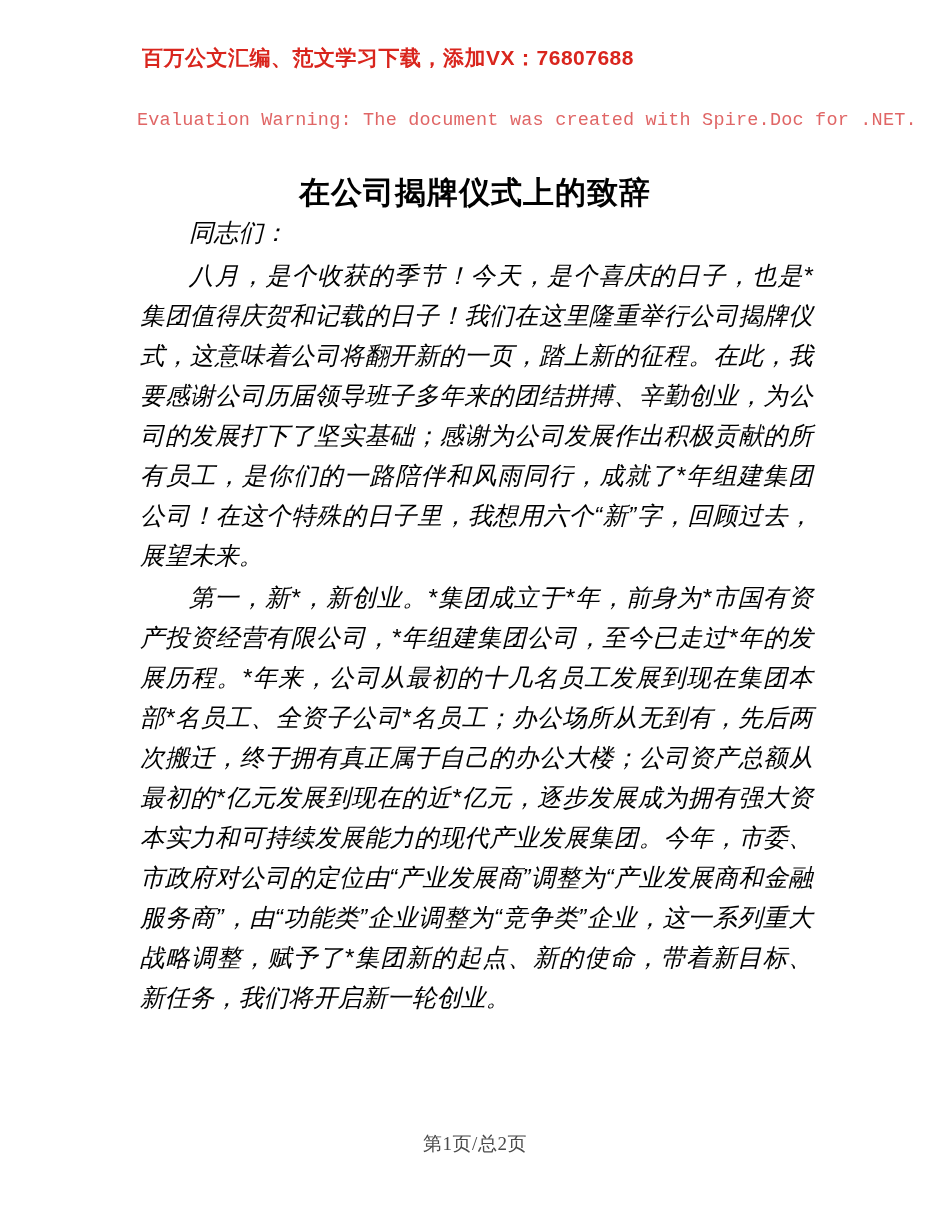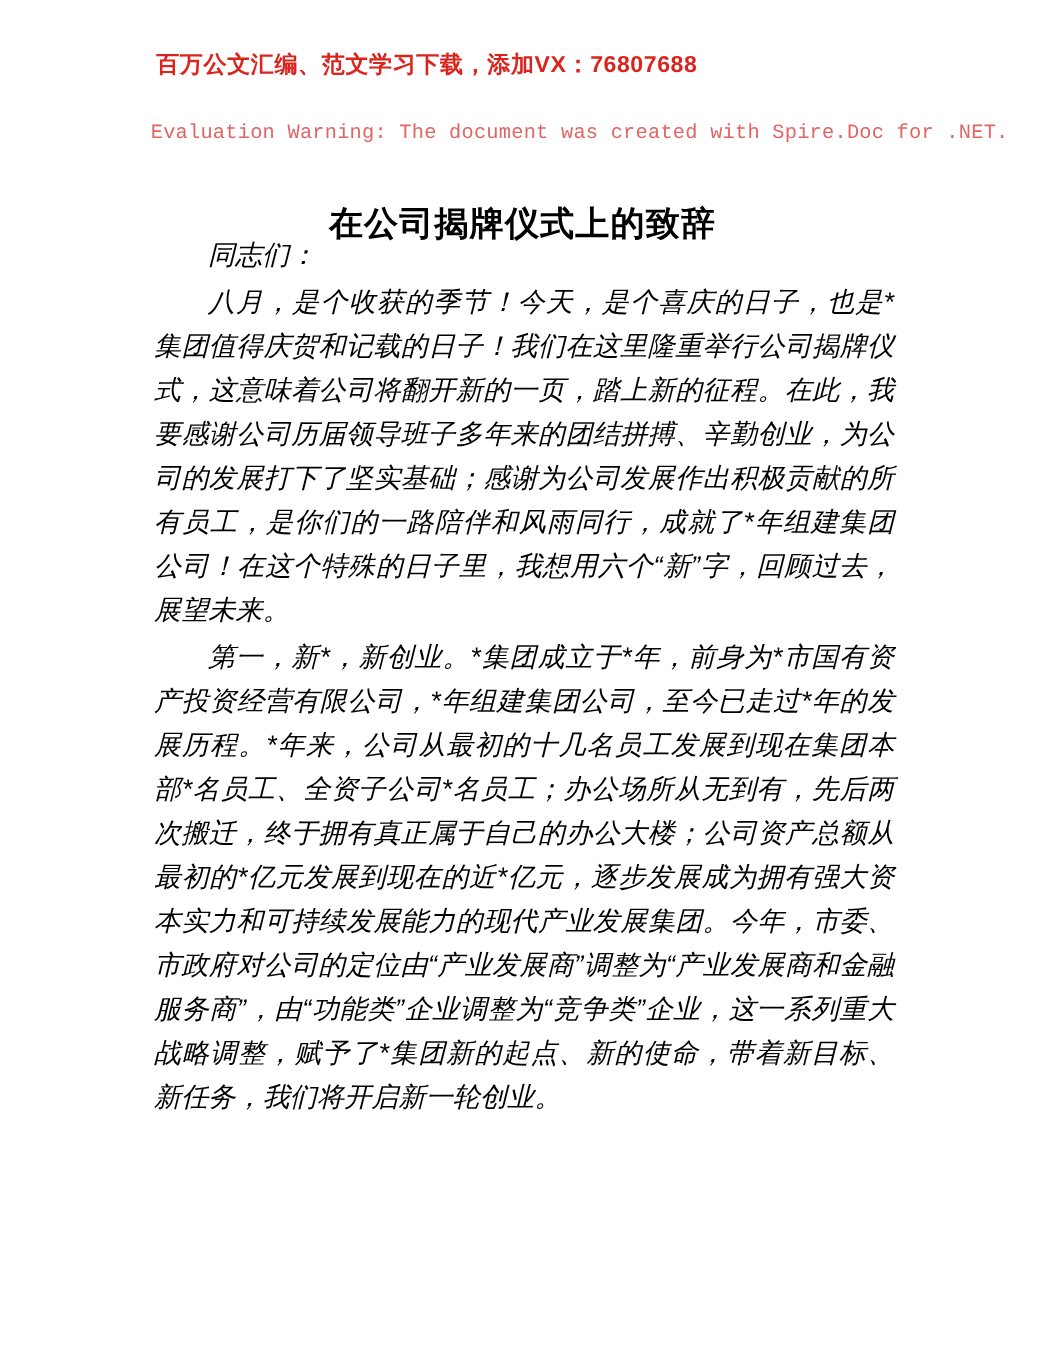--- a/index.html
+++ b/index.html
@@ -40,21 +40,21 @@
     color: #e06666;
     font-family: "Liberation Mono", "DejaVu Sans Mono", monospace;
     font-size: 18.5px;
     letter-spacing: 0.2px;
     white-space: nowrap;
   }
 
   
   .doc-title {
     position: absolute;
-    top: 162px;
+    top: 151px;
     left: 0;
     width: 950px;
     text-align: center;
     font-size: 31px;
     font-weight: 700;
     color: #000000;
     letter-spacing: 1px;
   }
 
   
@@ -105,14 +105,15 @@
   <div class="eval-warning">Evaluation Warning: The document was created with Spire.Doc for .NET.</div>
 
   <h1 class="doc-title">在公司揭牌仪式上的致辞</h1>
 
   <div class="doc-body">
     <p class="para salutation">同志们：</p>
     <p class="para">八月，是个收获的季节！今天，是个喜庆的日子，也是*集团值得庆贺和记载的日子！我们在这里隆重举行公司揭牌仪式，这意味着公司将翻开新的一页，踏上新的征程。在此，我要感谢公司历届领导班子多年来的团结拼搏、辛勤创业，为公司的发展打下了坚实基础；感谢为公司发展作出积极贡献的所有员工，是你们的一路陪伴和风雨同行，成就了*年组建集团公司！在这个特殊的日子里，我想用六个“新”字，回顾过去，展望未来。</p>
     <p class="para">第一，新*，新创业。*集团成立于*年，前身为*市国有资产投资经营有限公司，*年组建集团公司，至今已走过*年的发展历程。*年来，公司从最初的十几名员工发展到现在集团本部*名员工、全资子公司*名员工；办公场所从无到有，先后两次搬迁，终于拥有真正属于自己的办公大楼；公司资产总额从最初的*亿元发展到现在的近*亿元，逐步发展成为拥有强大资本实力和可持续发展能力的现代产业发展集团。今年，市委、市政府对公司的定位由“产业发展商”调整为“产业发展商和金融服务商”，由“功能类”企业调整为“竞争类”企业，这一系列重大战略调整，赋予了*集团新的起点、新的使命，带着新目标、新任务，我们将开启新一轮创业。</p>
   </div>
 
+  <div class="page-footer">第1页/总2页</div>
 
 </div>
 
 </body></html>

